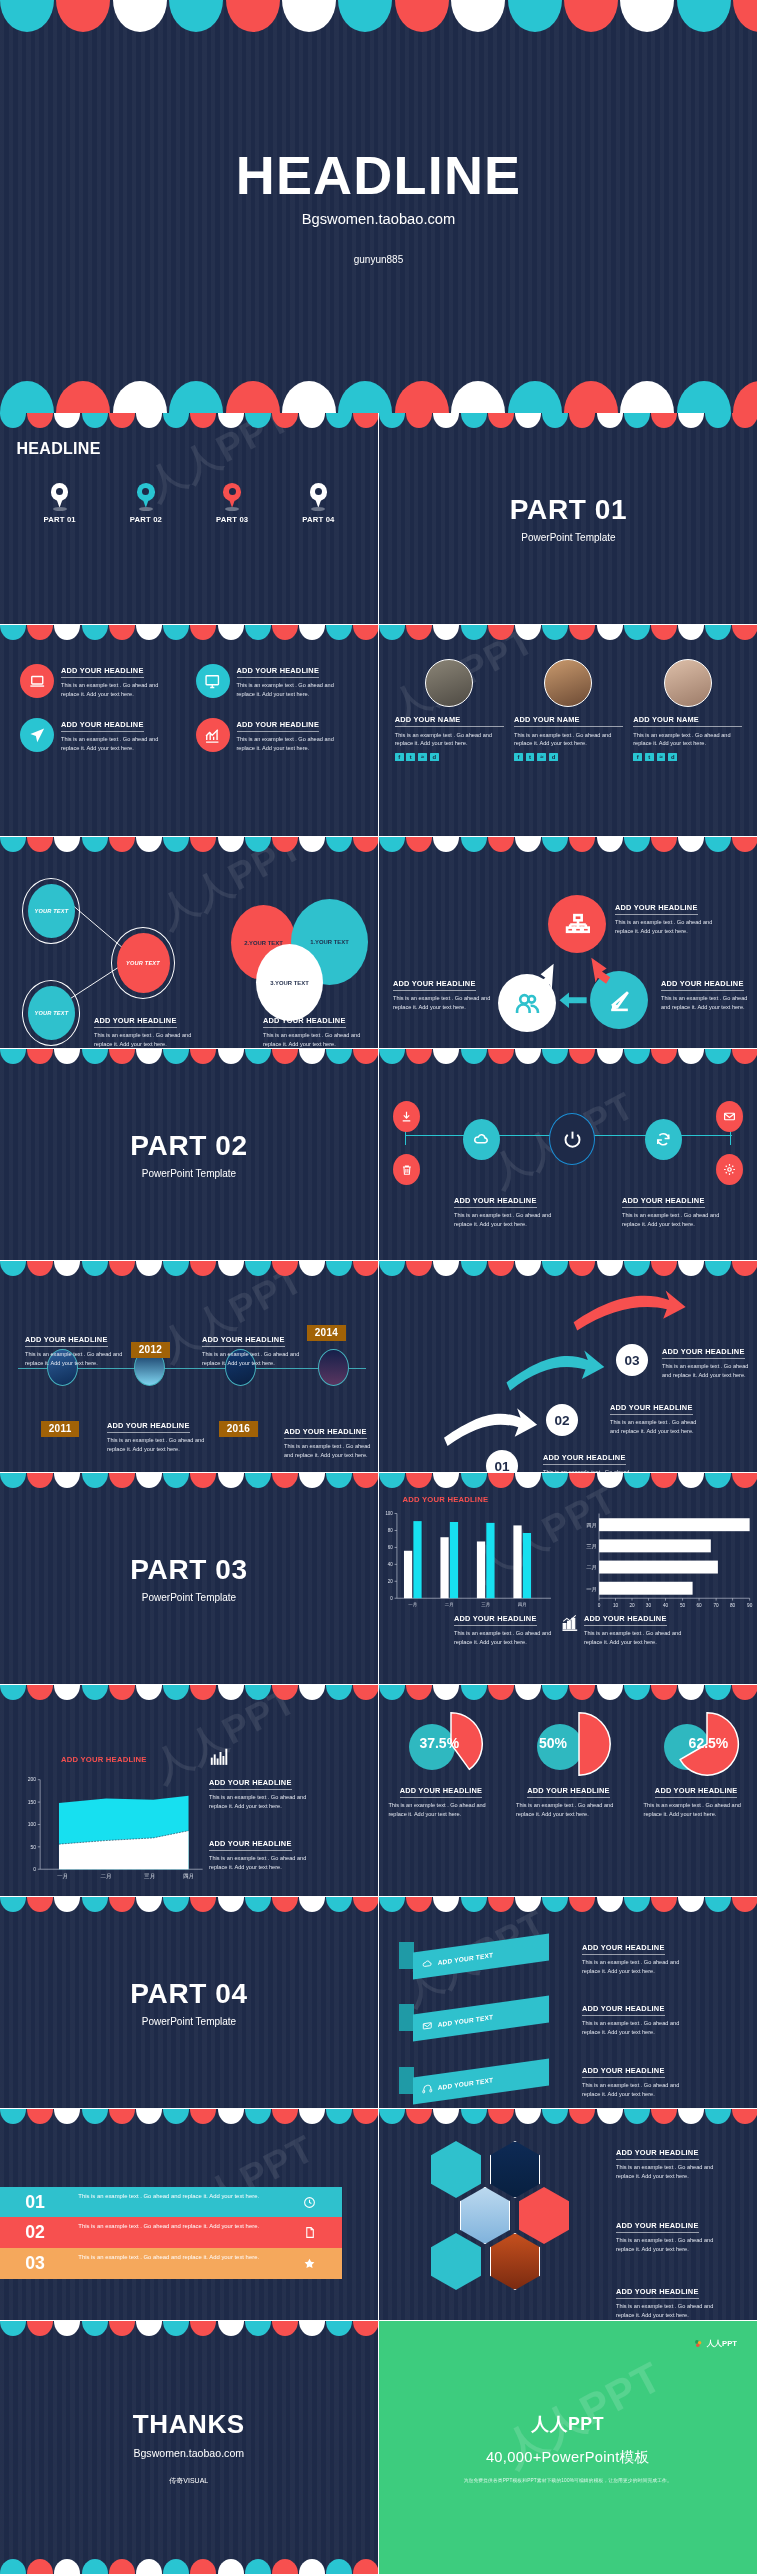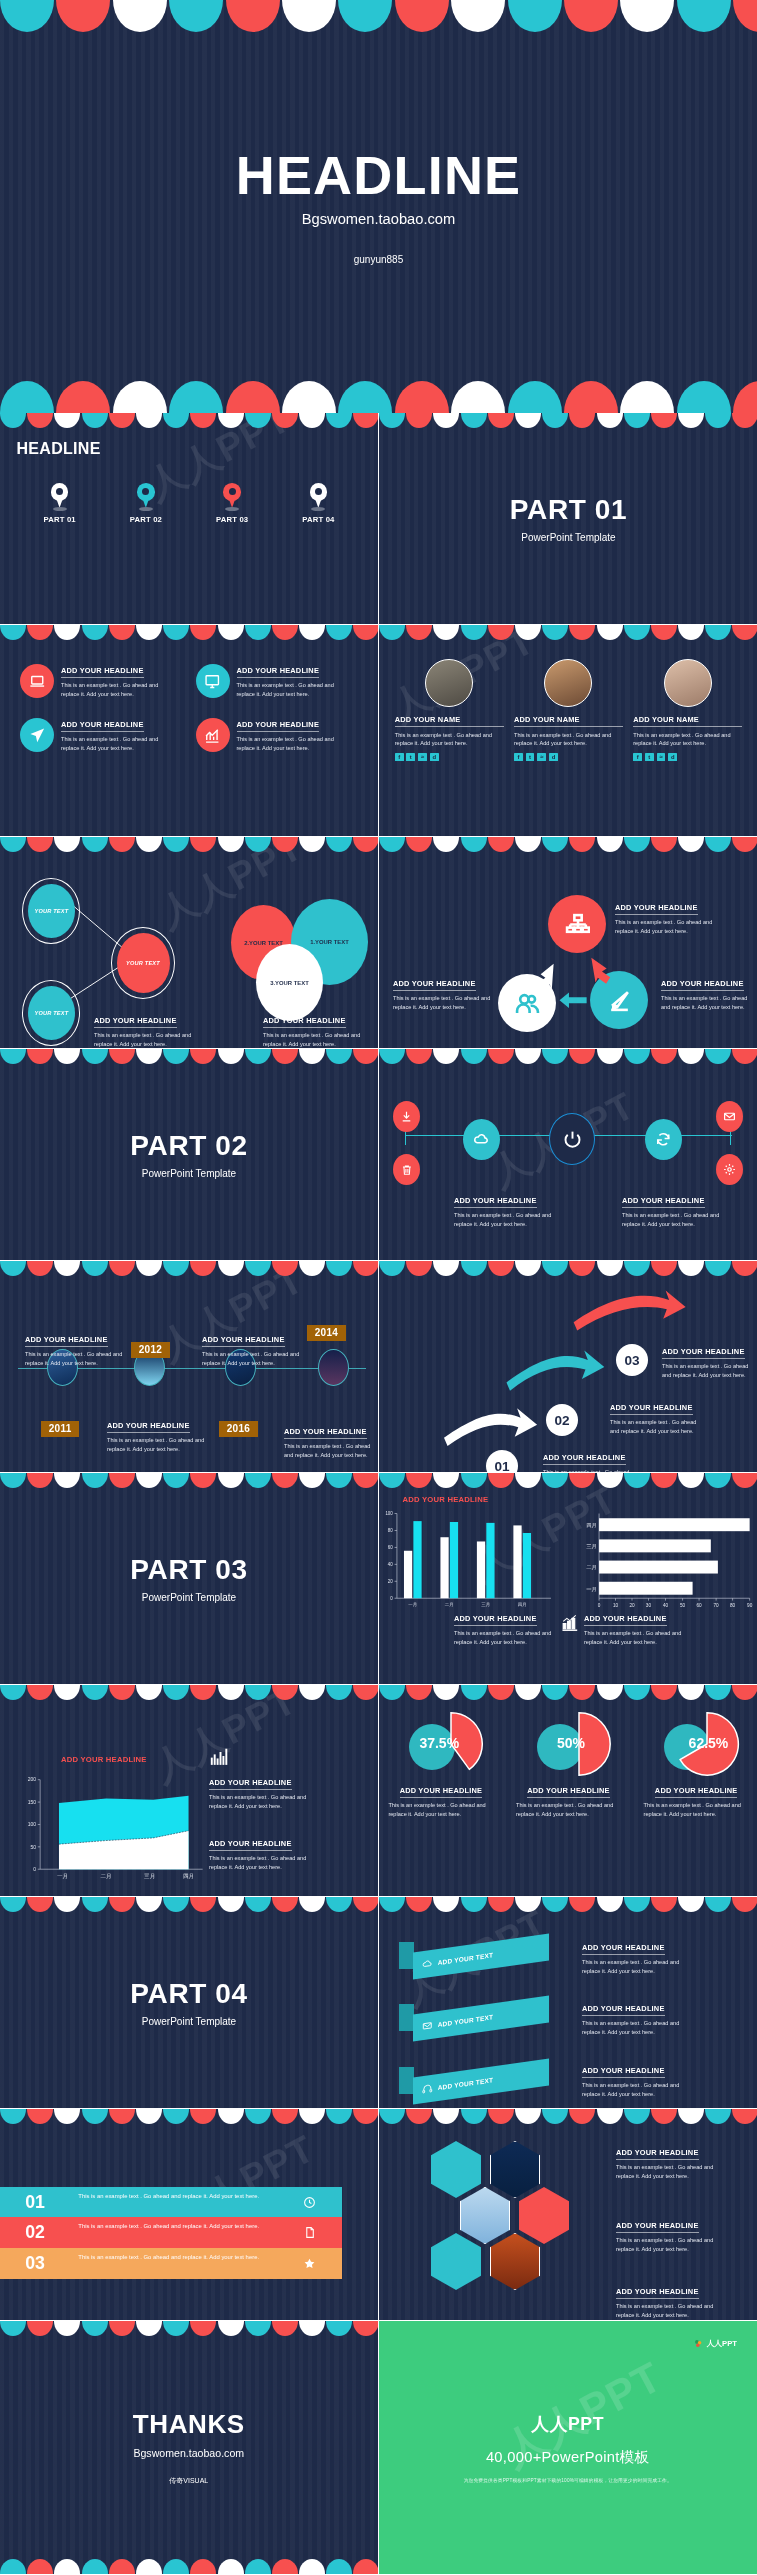--- a/index.html
+++ b/index.html
@@ -925,21 +925,21 @@
           </div>
           <div class="hl">ADD YOUR HEADLINE</div>
           <div class="bt" style="max-width:105px;margin:3.5px auto 0;text-align:left">This is an example text . Go ahead and replace it. Add your text here.</div>
         </div>
         <div class="pcell">
           <div class="pwrap">
             <div class="pbase"></div>
             <svg viewBox="0 0 110 110" style="position:absolute;left:13px;top:0;width:66px;height:66px">
               <path d="M55 55 L55 3 A52 52 0 0 1 55 107 Z" fill="#f7504f" stroke="#fff" stroke-width="2.5"></path>
             </svg>
-            <div class="pval" style="left:24px">50%</div>
+            <div class="pval" style="left:6px">50%</div>
           </div>
           <div class="hl">ADD YOUR HEADLINE</div>
           <div class="bt" style="max-width:105px;margin:3.5px auto 0;text-align:left">This is an example text . Go ahead and replace it. Add your text here.</div>
         </div>
         <div class="pcell">
           <div class="pwrap">
             <div class="pbase"></div>
             <svg viewBox="0 0 110 110" style="position:absolute;left:13px;top:0;width:66px;height:66px">
               <path d="M55 55 L55 3 A52 52 0 1 1 10.2 81 Z" fill="#f7504f" stroke="#fff" stroke-width="2.5"></path>
             </svg>

